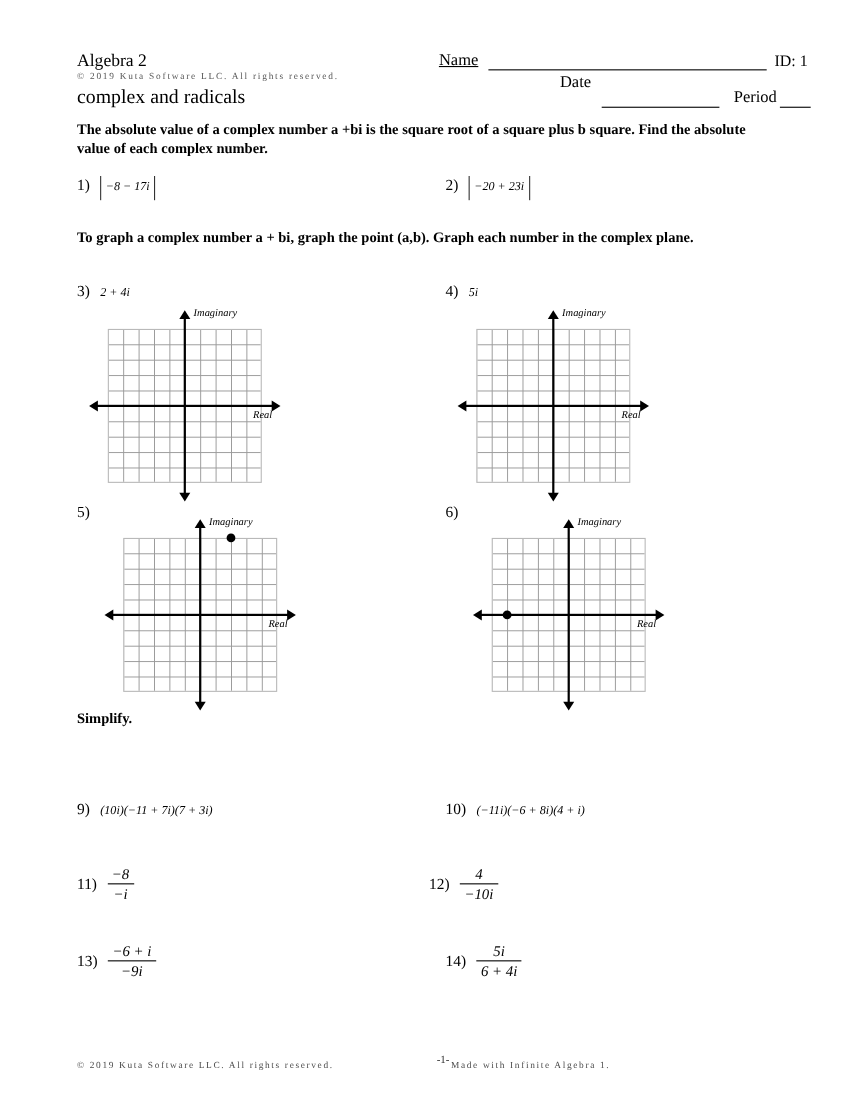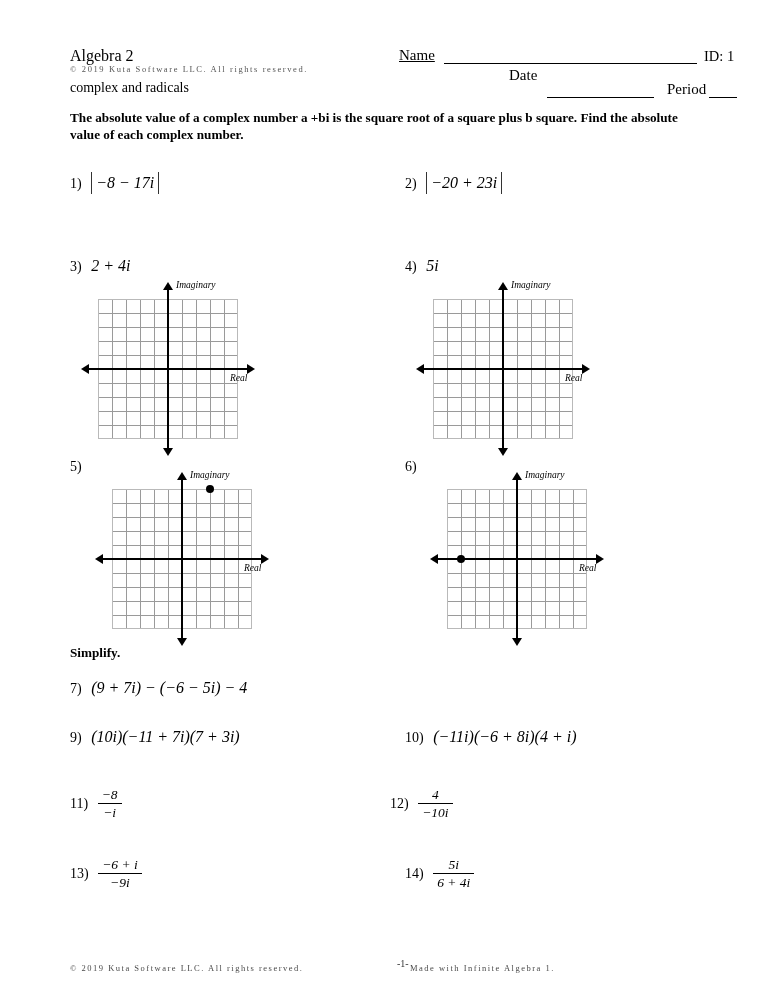--- a/index.html
+++ b/index.html
@@ -35,21 +35,21 @@
     position: absolute;
     left: 70px; top: 64px;
     font-size: 8.5px;
     letter-spacing: 1.6px;
     color: #555555;
     white-space: nowrap;
   }
   .hdr-title {
     position: absolute;
     left: 70px; top: 78px;
-    font-size: 14px;
+    font-size: 18px;
     line-height: 20px;
     white-space: nowrap;
   }
   .hdr-name-label {
     position: absolute;
     left: 399px; top: 47px;
     font-size: 15px;
     white-space: nowrap;
     text-decoration: underline;
   }
@@ -95,21 +95,21 @@
   .prob {
     position: absolute;
     font-size: 14px;
     line-height: 18px;
     white-space: nowrap;
   }
   .prob .num {
     display: inline-block;
     margin-right: 6px;
   }
-  .expr { font-size: 16px; margin-top: 12px; }
+  .expr { font-size: 11px; }
   .ital { font-style: italic; }
 
   
   .absbar {
     display: inline-block;
     border-left: 1px solid #333;
     border-right: 1px solid #333;
     padding: 1px 4px 2px 4px;
     line-height: 19px;
   }
@@ -272,20 +272,21 @@
   <div class="prob" style="left:70px; top:160px;">
     <span class="num">1)</span>
     <span class="absbar expr ital">−8 − 17i</span>
   </div>
 
   <div class="prob" style="left:405px; top:160px;">
     <span class="num">2)</span>
     <span class="absbar expr ital">−20 + 23i</span>
   </div>
 
+  <div class="directions dir2">To graph a complex number a + bi, graph the point (a,b). Graph each number in the complex plane.</div>
 
   <div class="prob" style="left:70px; top:257px;">
     <span class="num">3)</span>
     <span class="expr ital">2 + 4i</span>
   </div>
 
   <div class="prob" style="left:405px; top:257px;">
     <span class="num">4)</span>
     <span class="expr ital">5i</span>
   </div>
@@ -346,24 +347,20 @@
     <div class="arrow arrow-up"></div>
     <div class="arrow arrow-down"></div>
     <div class="arrow arrow-right"></div>
     <div class="arrow arrow-left"></div>
     <div class="lbl-imag">Imaginary</div>
     <div class="lbl-real">Real</div>
   </div>
 
   <div class="directions dir3">Simplify.</div>
 
-  <div class="prob" style="left:70px; top:679px;">
-    <span class="num">7)</span>
-    <span class="expr ital">(9 + 7i) − (−6 − 5i) − 4</span>
-  </div>
 
 
   <div class="prob" style="left:70px; top:728px;">
     <span class="num">9)</span>
     <span class="expr ital">(10i)(−11 + 7i)(7 + 3i)</span>
   </div>
 
   <div class="prob" style="left:405px; top:728px;">
     <span class="num">10)</span>
     <span class="expr ital">(−11i)(−6 + 8i)(4 + i)</span>

